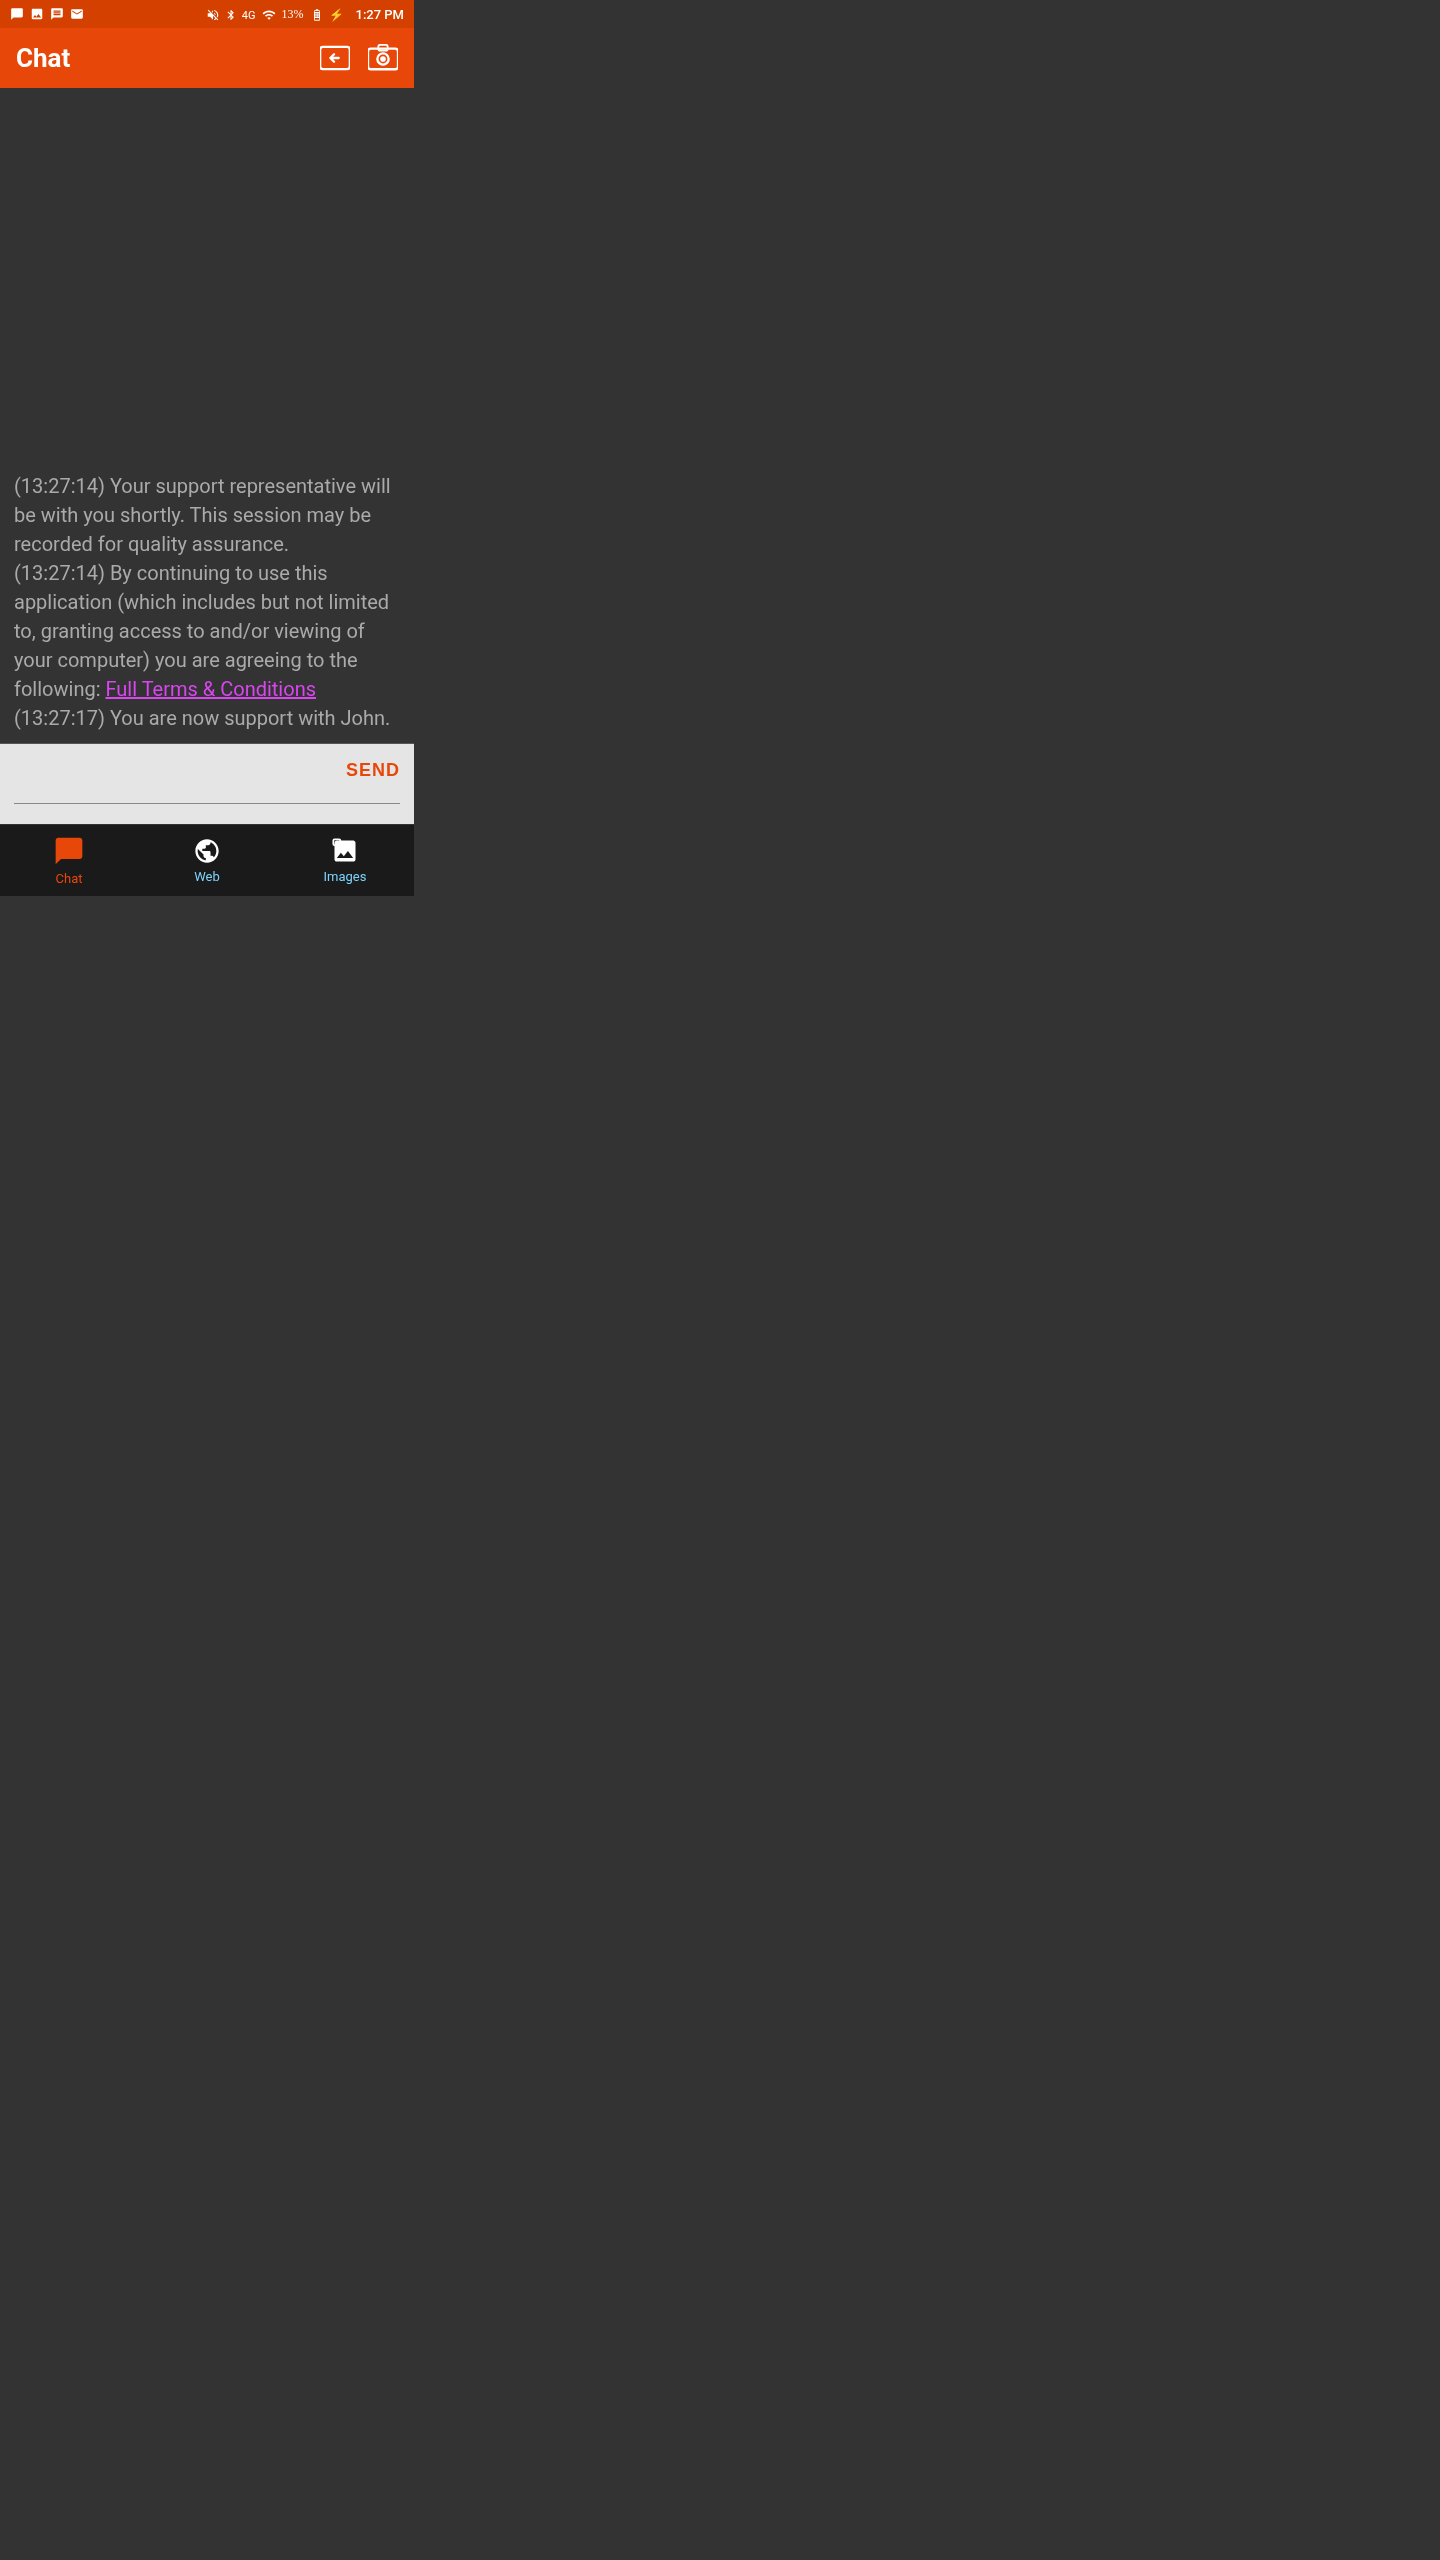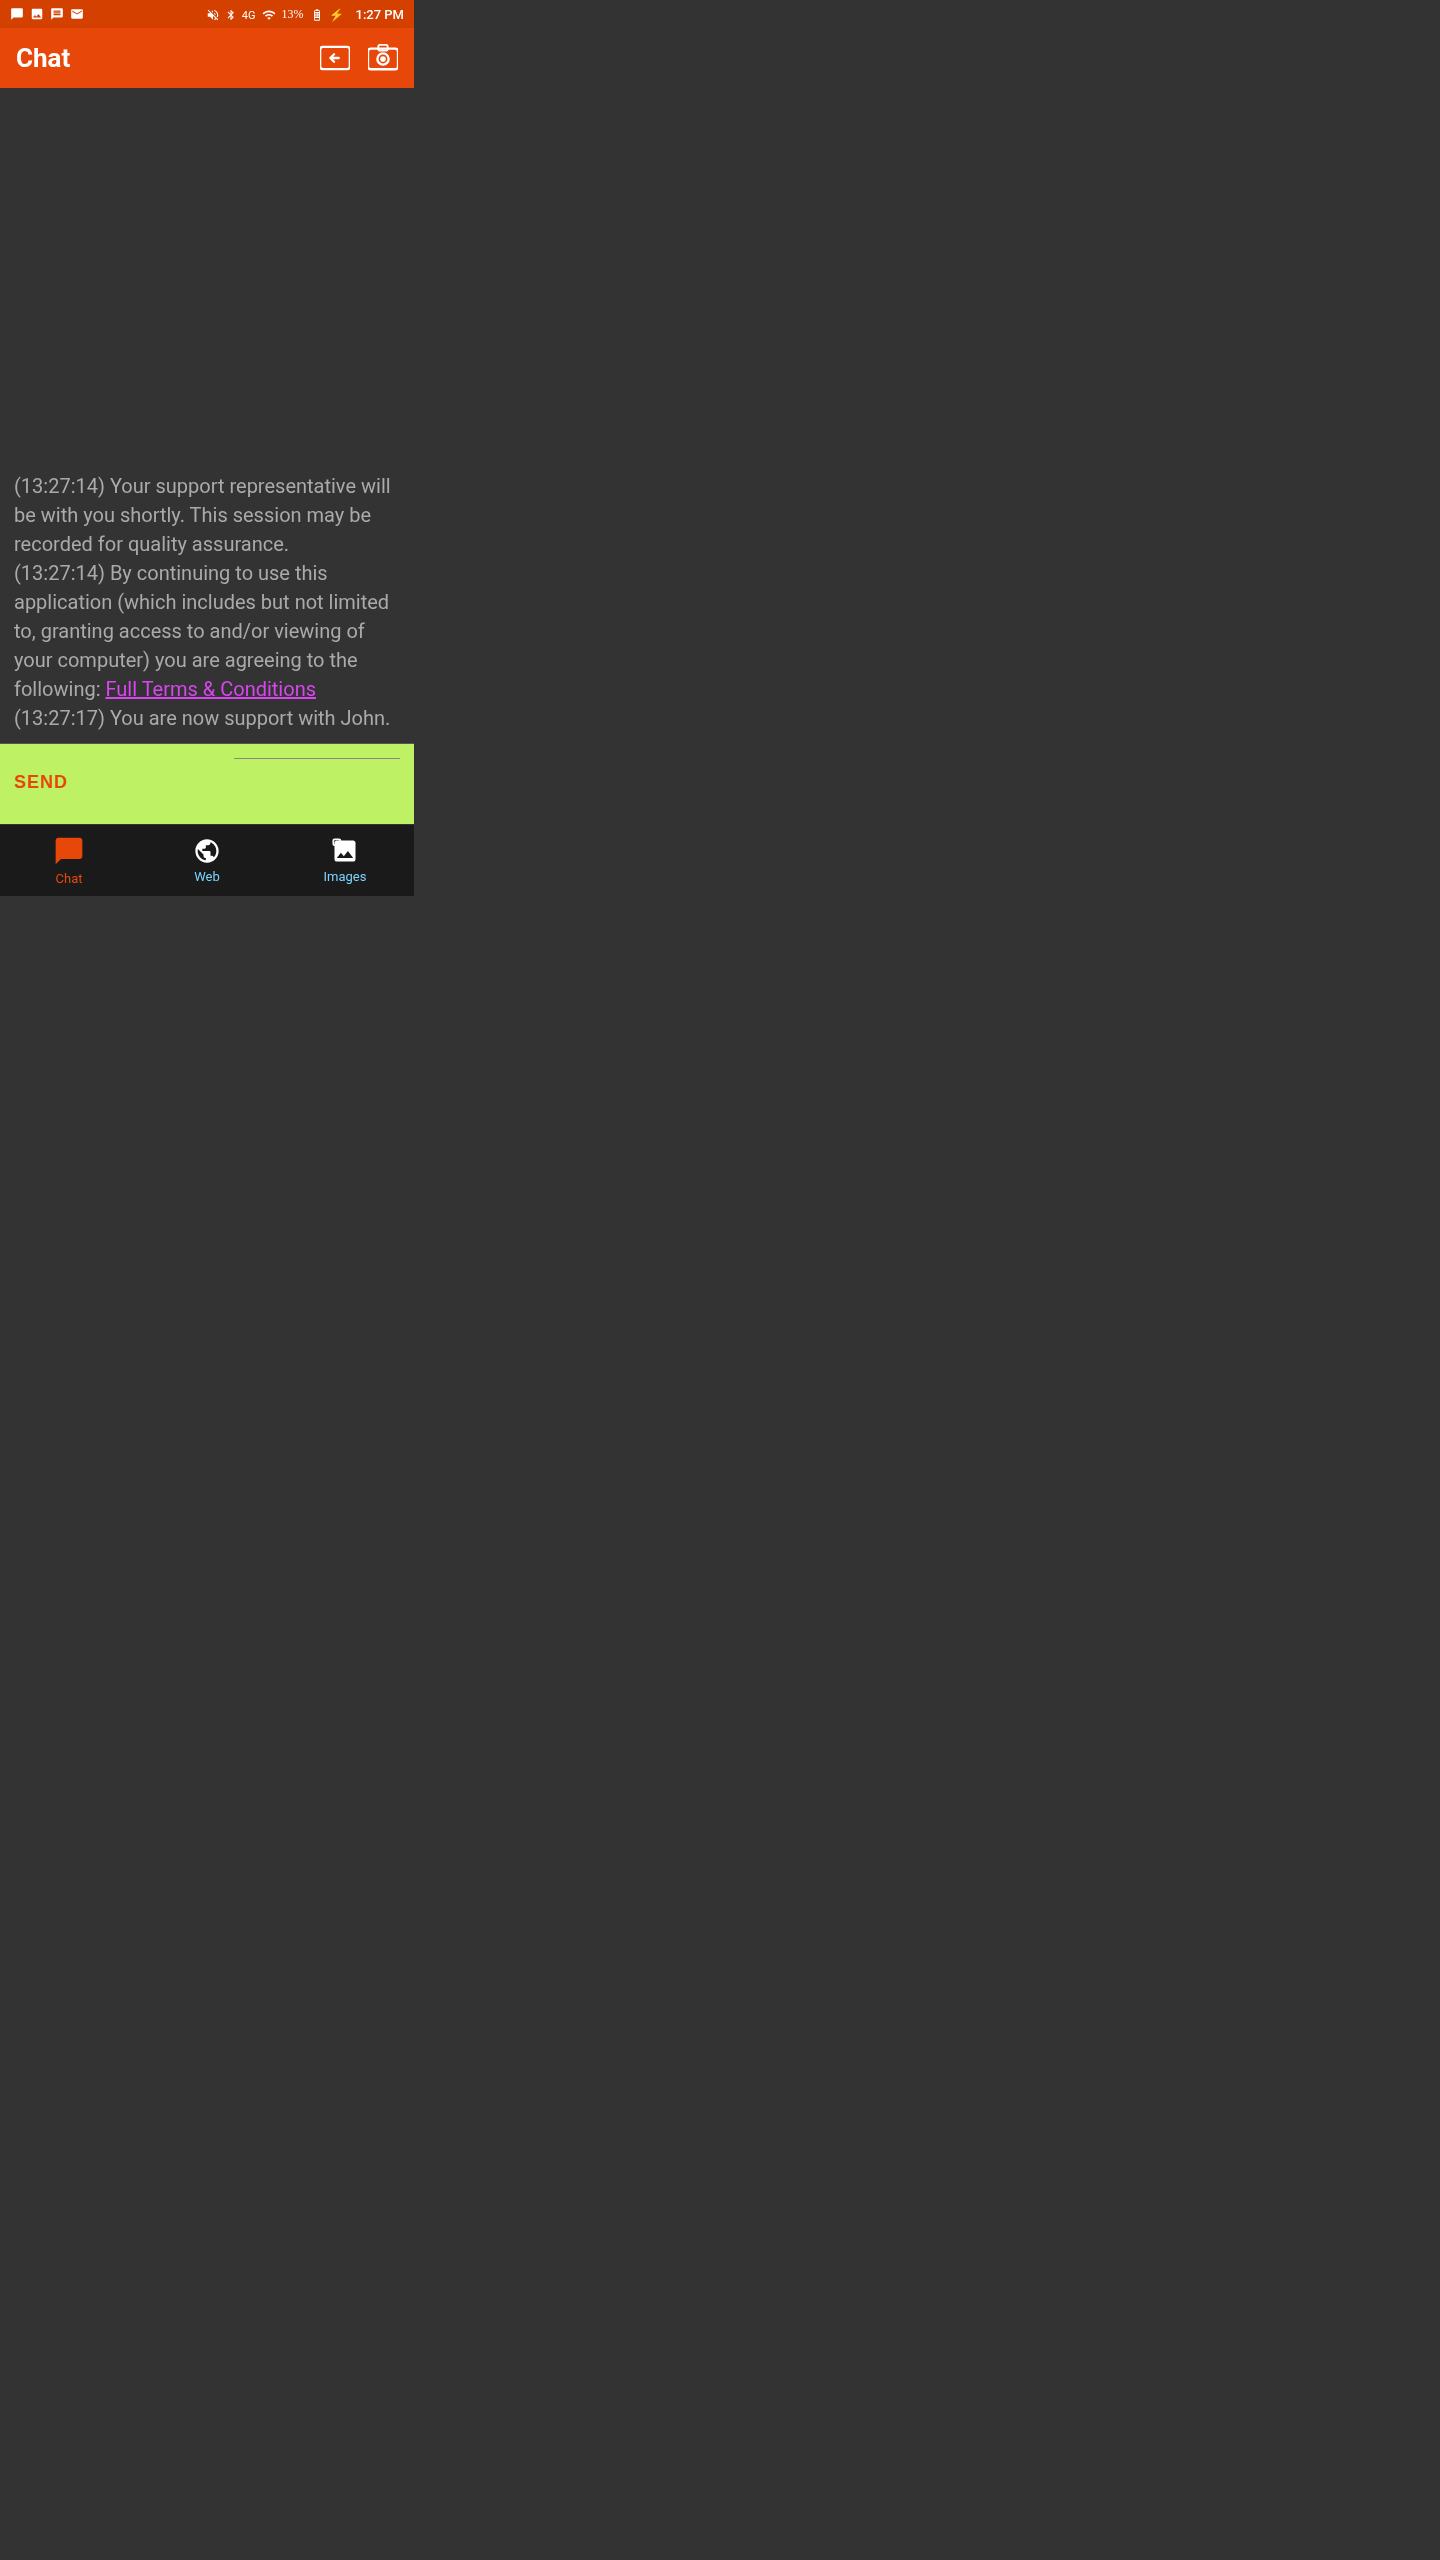--- a/index.html
+++ b/index.html
@@ -110,26 +110,26 @@
 
     
     .divider {
       height: 1px;
       background: #555555;
       flex-shrink: 0;
     }
 
     
     .input-area {
-      background: #bef264;
+      background: #e5e5e5;
       padding: 10px 14px 14px 14px;
       flex-shrink: 0;
       height: 80px;
       display: flex;
-      flex-direction: row;
+      flex-direction: column;
       justify-content: center;
     }
 
     .send-row {
       display: flex;
       align-items: center;
       justify-content: flex-end;
     }
 
     .send-button {

